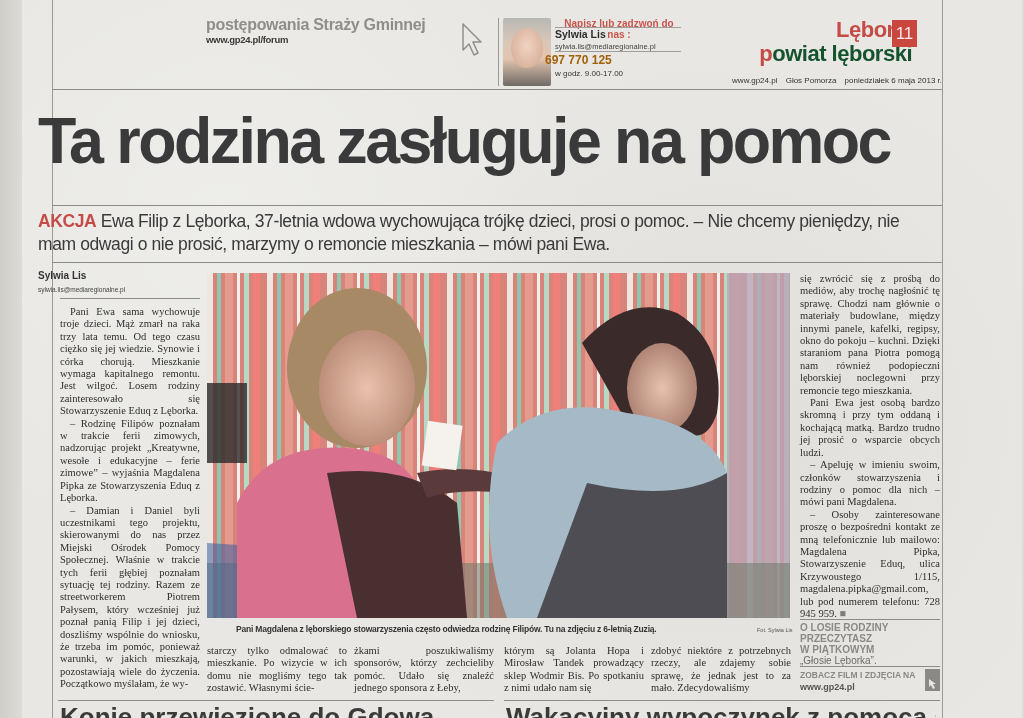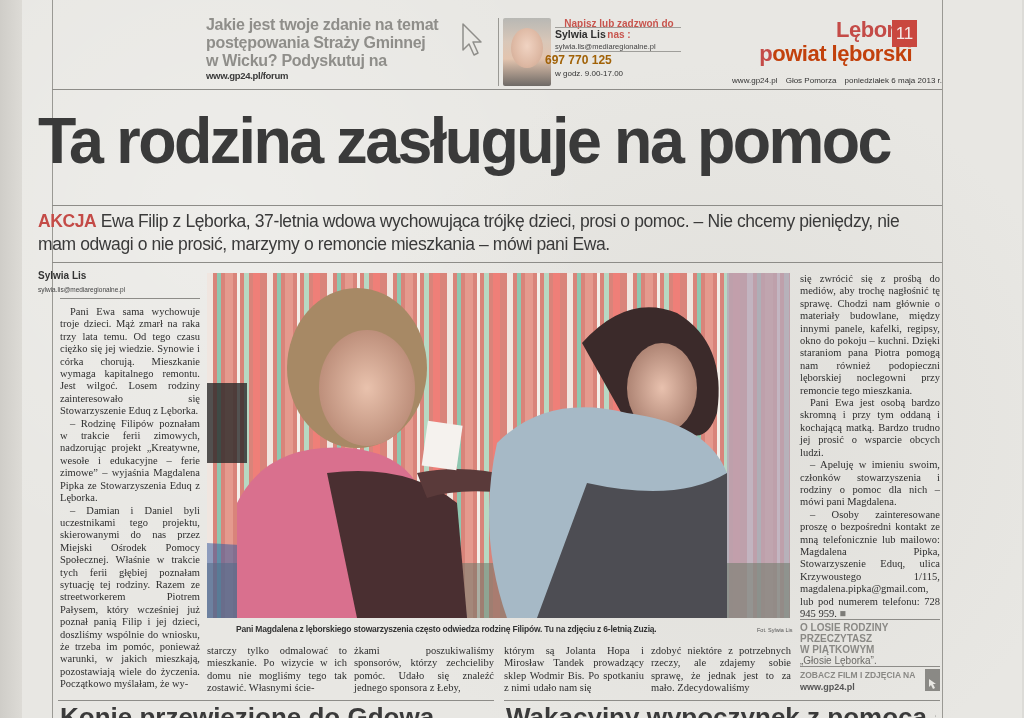--- a/index.html
+++ b/index.html
@@ -49,21 +49,21 @@
   .contact .hours { position:absolute; left:52px; top:51px; font-family:"Liberation Sans",sans-serif; font-size:8px; color:#333; }
   .contact .hr { position:absolute; left:52px; height:1px; width:126px; background:#9f9e9a; }
 
   .section-title {
     position: absolute; right: 112px; top: 18px; text-align: right;
     font-family: "Liberation Sans", sans-serif; font-weight: bold;
     font-size: 22px; line-height: 24px; letter-spacing: -0.5px;
   }
   .section-title .l1 { color: #c44b47; }
   .section-title .l2 { color: #c44b47; }
-  .section-title .gray { color: #c2410c; }
+  .section-title .gray { color: #14532d; }
   .page-num {
     position: absolute; left: 892px; top: 20px; width: 25px; height: 27px;
     background: #c9473f; color: #f4e8e6; text-align: center;
     font-family: "Liberation Sans", sans-serif; font-size: 17px; line-height: 27px;
   }
   .dateline {
     position: absolute; right: 82px; top: 76px;
     font-family: "Liberation Sans", sans-serif; font-size: 8px; color: #333; white-space: nowrap;
   }
   .dateline span { margin-left: 6px; }
@@ -118,23 +118,21 @@
 <body>
 
 <div class="left-edge"></div>
 <div class="page"></div>
 
 <div class="vrule" style="left:52px;top:0;width:1px;height:718px;"></div>
 <div class="vrule" style="left:942px;top:0;width:1px;height:718px;"></div>
 <div class="vrule" style="left:498px;top:18px;width:1px;height:68px;"></div>
 
 <div class="teaser">
-  <div>Jakie jest twoje zdanie na temat</div>
   <div>postępowania Straży Gminnej</div>
-  <div>w Wicku? Podyskutuj na</div>
   <span class="url">www.gp24.pl/forum</span>
 </div>
 <svg class="cursor-icon" viewBox="0 0 26 36">
   <path d="M3 2 L3 28 L9 22 L14 33 L18 31 L13 20 L21 20 Z" fill="none" stroke="#8f8e8a" stroke-width="1.5" stroke-linejoin="round"></path>
 </svg>
 
 <div class="contact">
   <div class="photo"></div>
   <div class="cta">Napisz lub zadzwoń do nas :</div>
   <div class="hr" style="top:9px;"></div>

